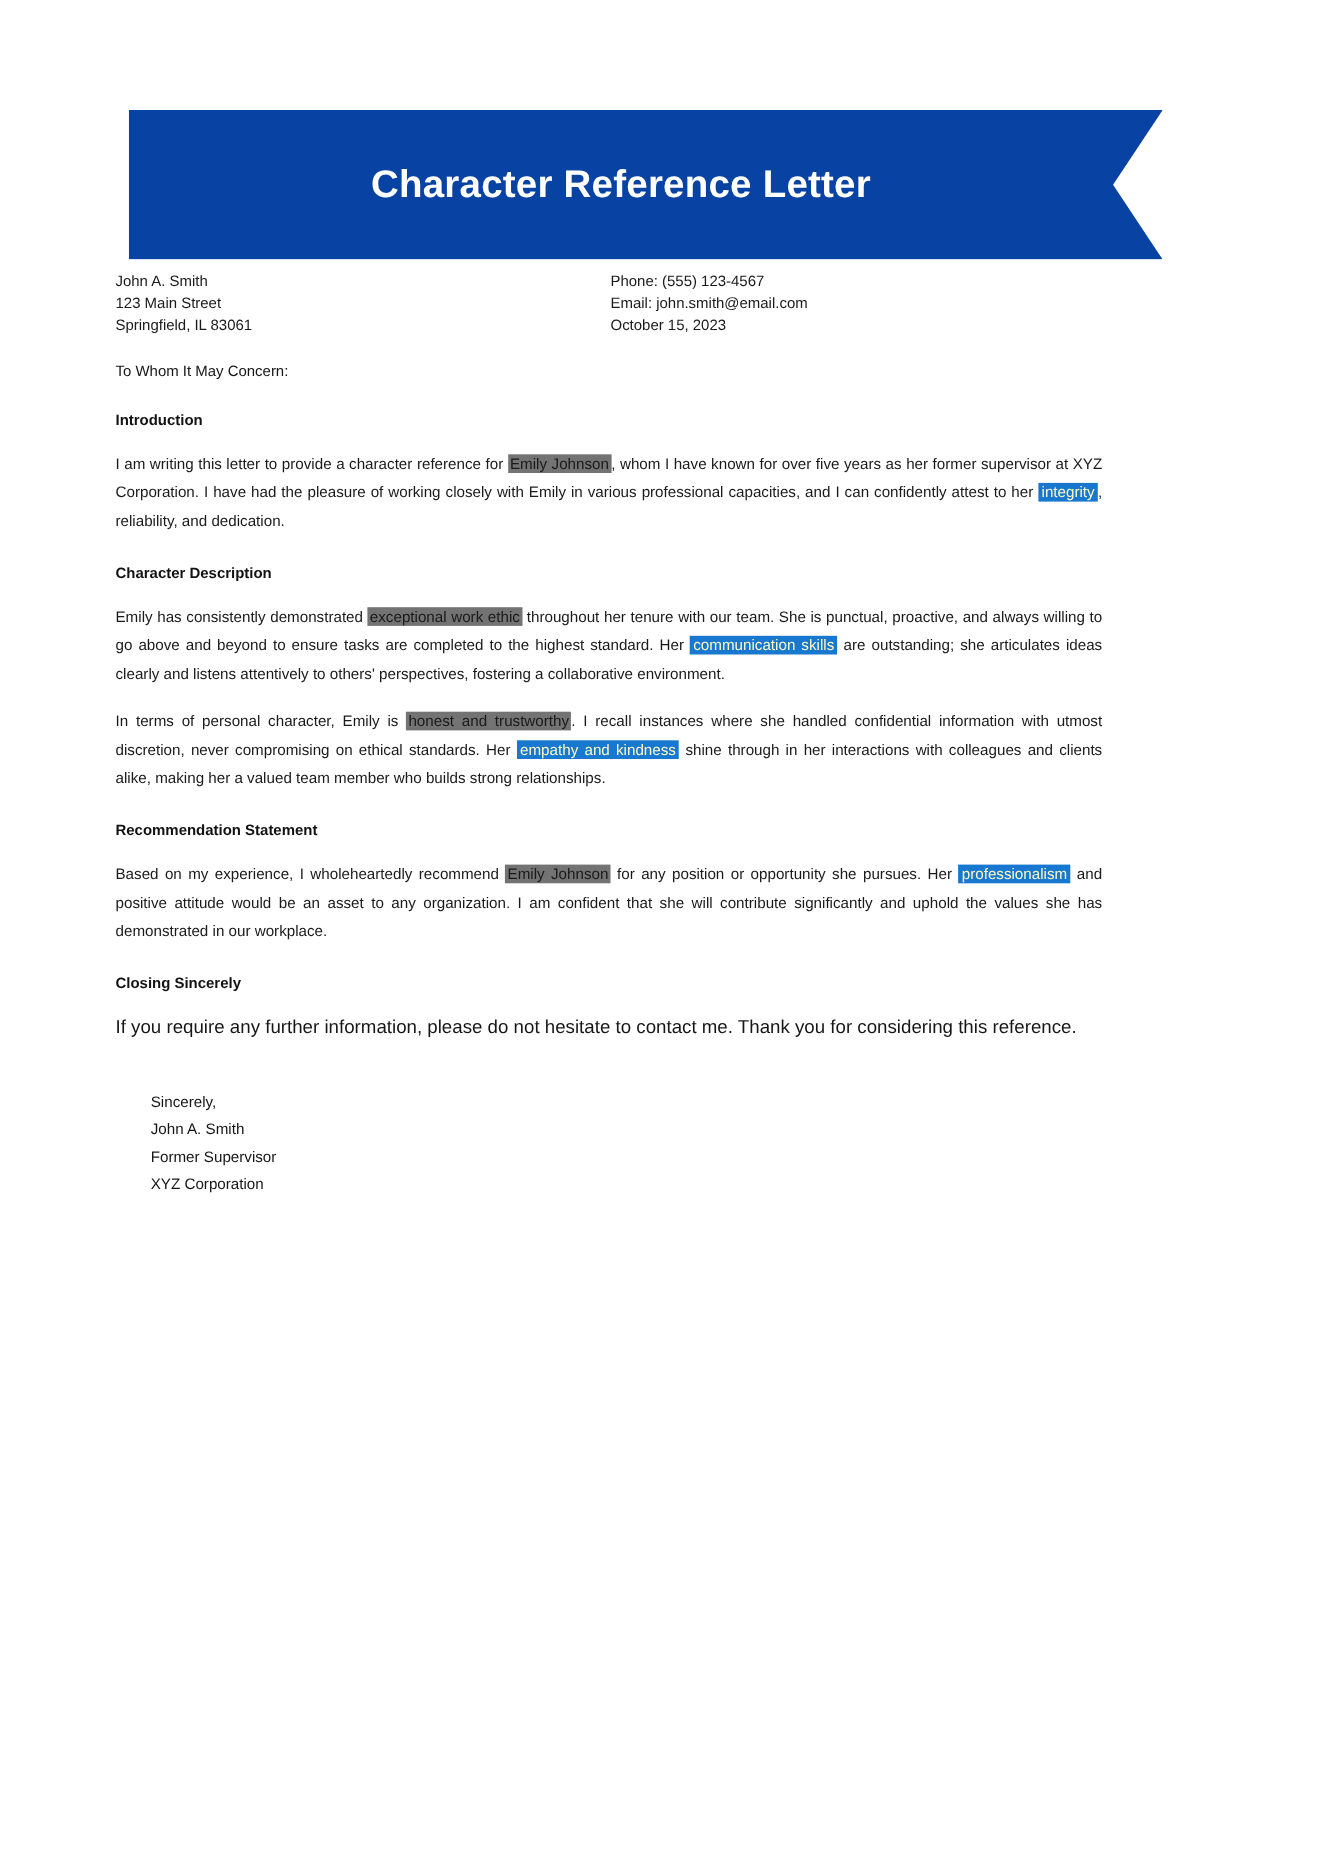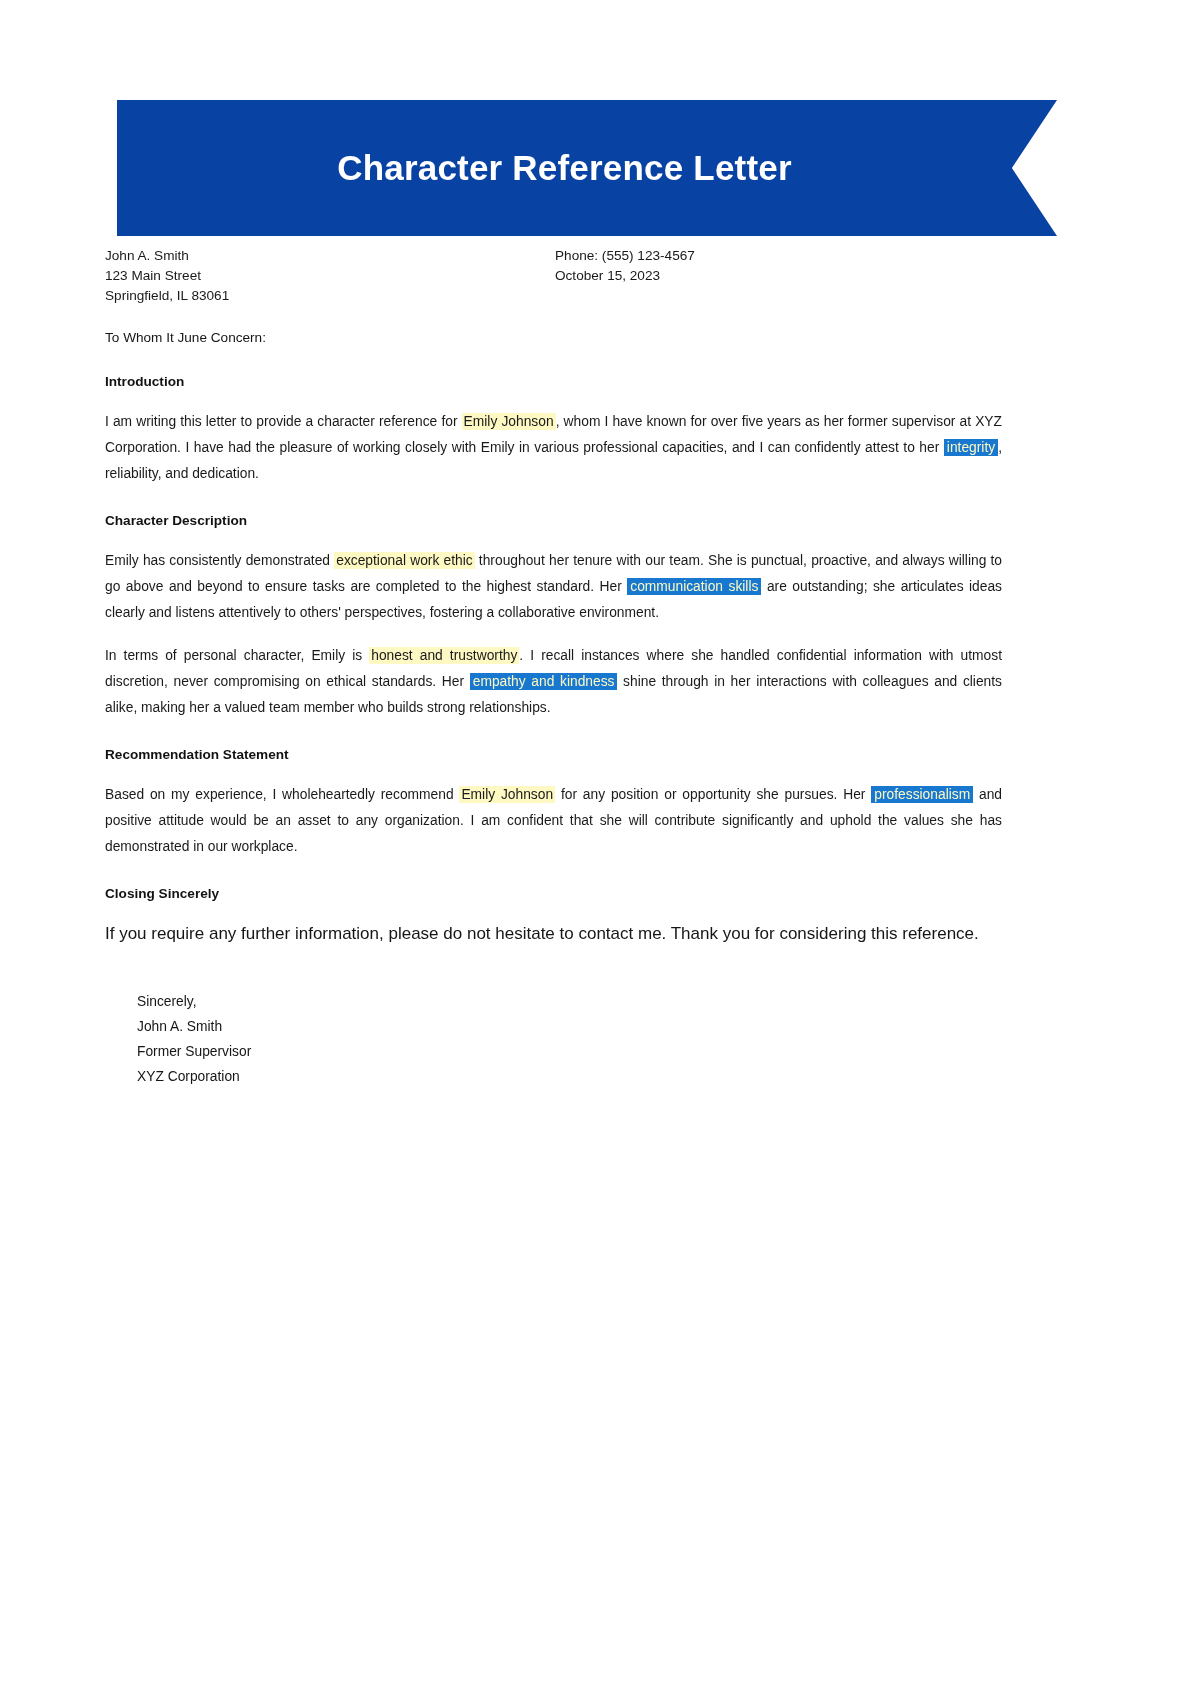--- a/index.html
+++ b/index.html
@@ -93,21 +93,21 @@
   .para {
     margin-top: 17px;
     font-size: 13.8px;
     line-height: 26px;
     text-align: justify;
     text-justify: inter-word;
     color: #1a1a1a;
   }
 
   .hl-yellow {
-    background: #fef9c3;
+    background: #737373;
     color: #1a1a1a;
     padding: 1px 2px;
   }
   .hl-blue {
     background: #1878d0;
     color: #fef9c3;
     padding: 1px 3px;
   }
 
   .closing-para {
@@ -138,25 +138,26 @@
   <div class="content">
 
     <div class="contact-block">
       <div class="contact-col left">
         <span class="contact-line">John A. Smith</span>
         <span class="contact-line">123 Main Street</span>
         <span class="contact-line">Springfield, IL 83061</span>
       </div>
       <div class="contact-col right">
         <span class="contact-line">Phone: (555) 123-4567</span>
+        <span class="contact-line">Email: john.smith@email.com</span>
         <span class="contact-line">October 15, 2023</span>
       </div>
     </div>
 
-    <div class="salutation">To Whom It June Concern:</div>
+    <div class="salutation">To Whom It May Concern:</div>
 
     <div class="section-heading">Introduction</div>
     <p class="para"><span>I am writing this letter to provide a character reference for </span><span class="hl-yellow">Emily Johnson</span><span>, whom I have known for over five years as her former supervisor at XYZ Corporation. I have had the pleasure of working closely with Emily in various professional capacities, and I can confidently attest to her </span><span class="hl-blue">integrity</span><span>, reliability, and dedication.</span></p>
 
     <div class="section-heading">Character Description</div>
     <p class="para"><span>Emily has consistently demonstrated </span><span class="hl-yellow">exceptional work ethic</span><span> throughout her tenure with our team. She is punctual, proactive, and always willing to go above and beyond to ensure tasks are completed to the highest standard. Her </span><span class="hl-blue">communication skills</span><span> are outstanding; she articulates ideas clearly and listens attentively to others' perspectives, fostering a collaborative environment.</span></p>
     <p class="para"><span>In terms of personal character, Emily is </span><span class="hl-yellow">honest and trustworthy</span><span>. I recall instances where she handled confidential information with utmost discretion, never compromising on ethical standards. Her </span><span class="hl-blue">empathy and kindness</span><span> shine through in her interactions with colleagues and clients alike, making her a valued team member who builds strong relationships.</span></p>
 
     <div class="section-heading">Recommendation Statement</div>
     <p class="para"><span>Based on my experience, I wholeheartedly recommend </span><span class="hl-yellow">Emily Johnson</span><span> for any position or opportunity she pursues. Her </span><span class="hl-blue">professionalism</span><span> and positive attitude would be an asset to any organization. I am confident that she will contribute significantly and uphold the values she has demonstrated in our workplace.</span></p>

